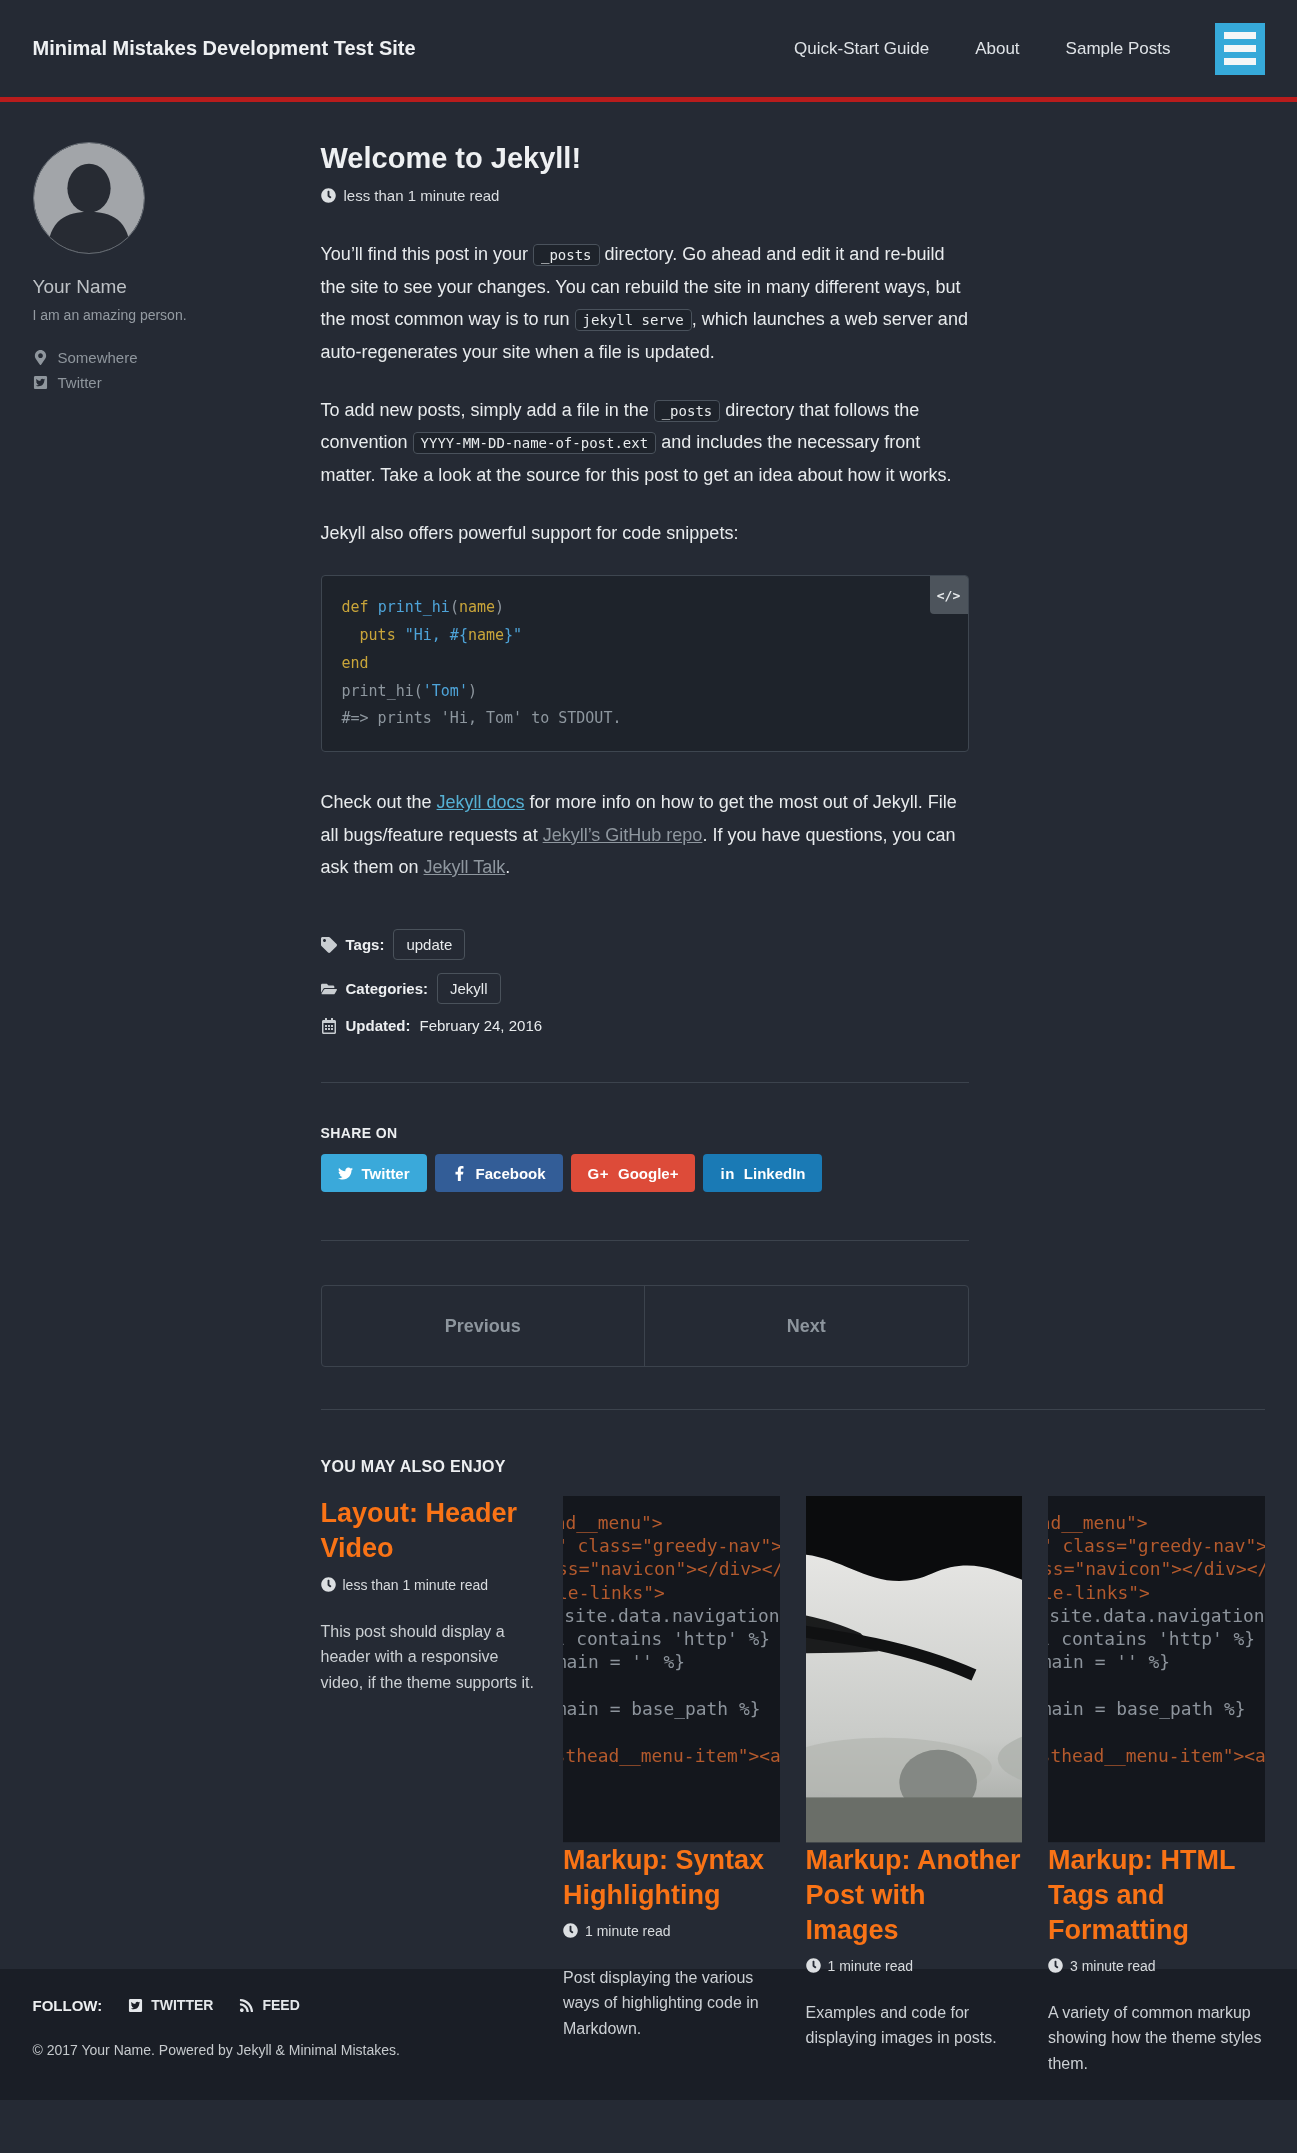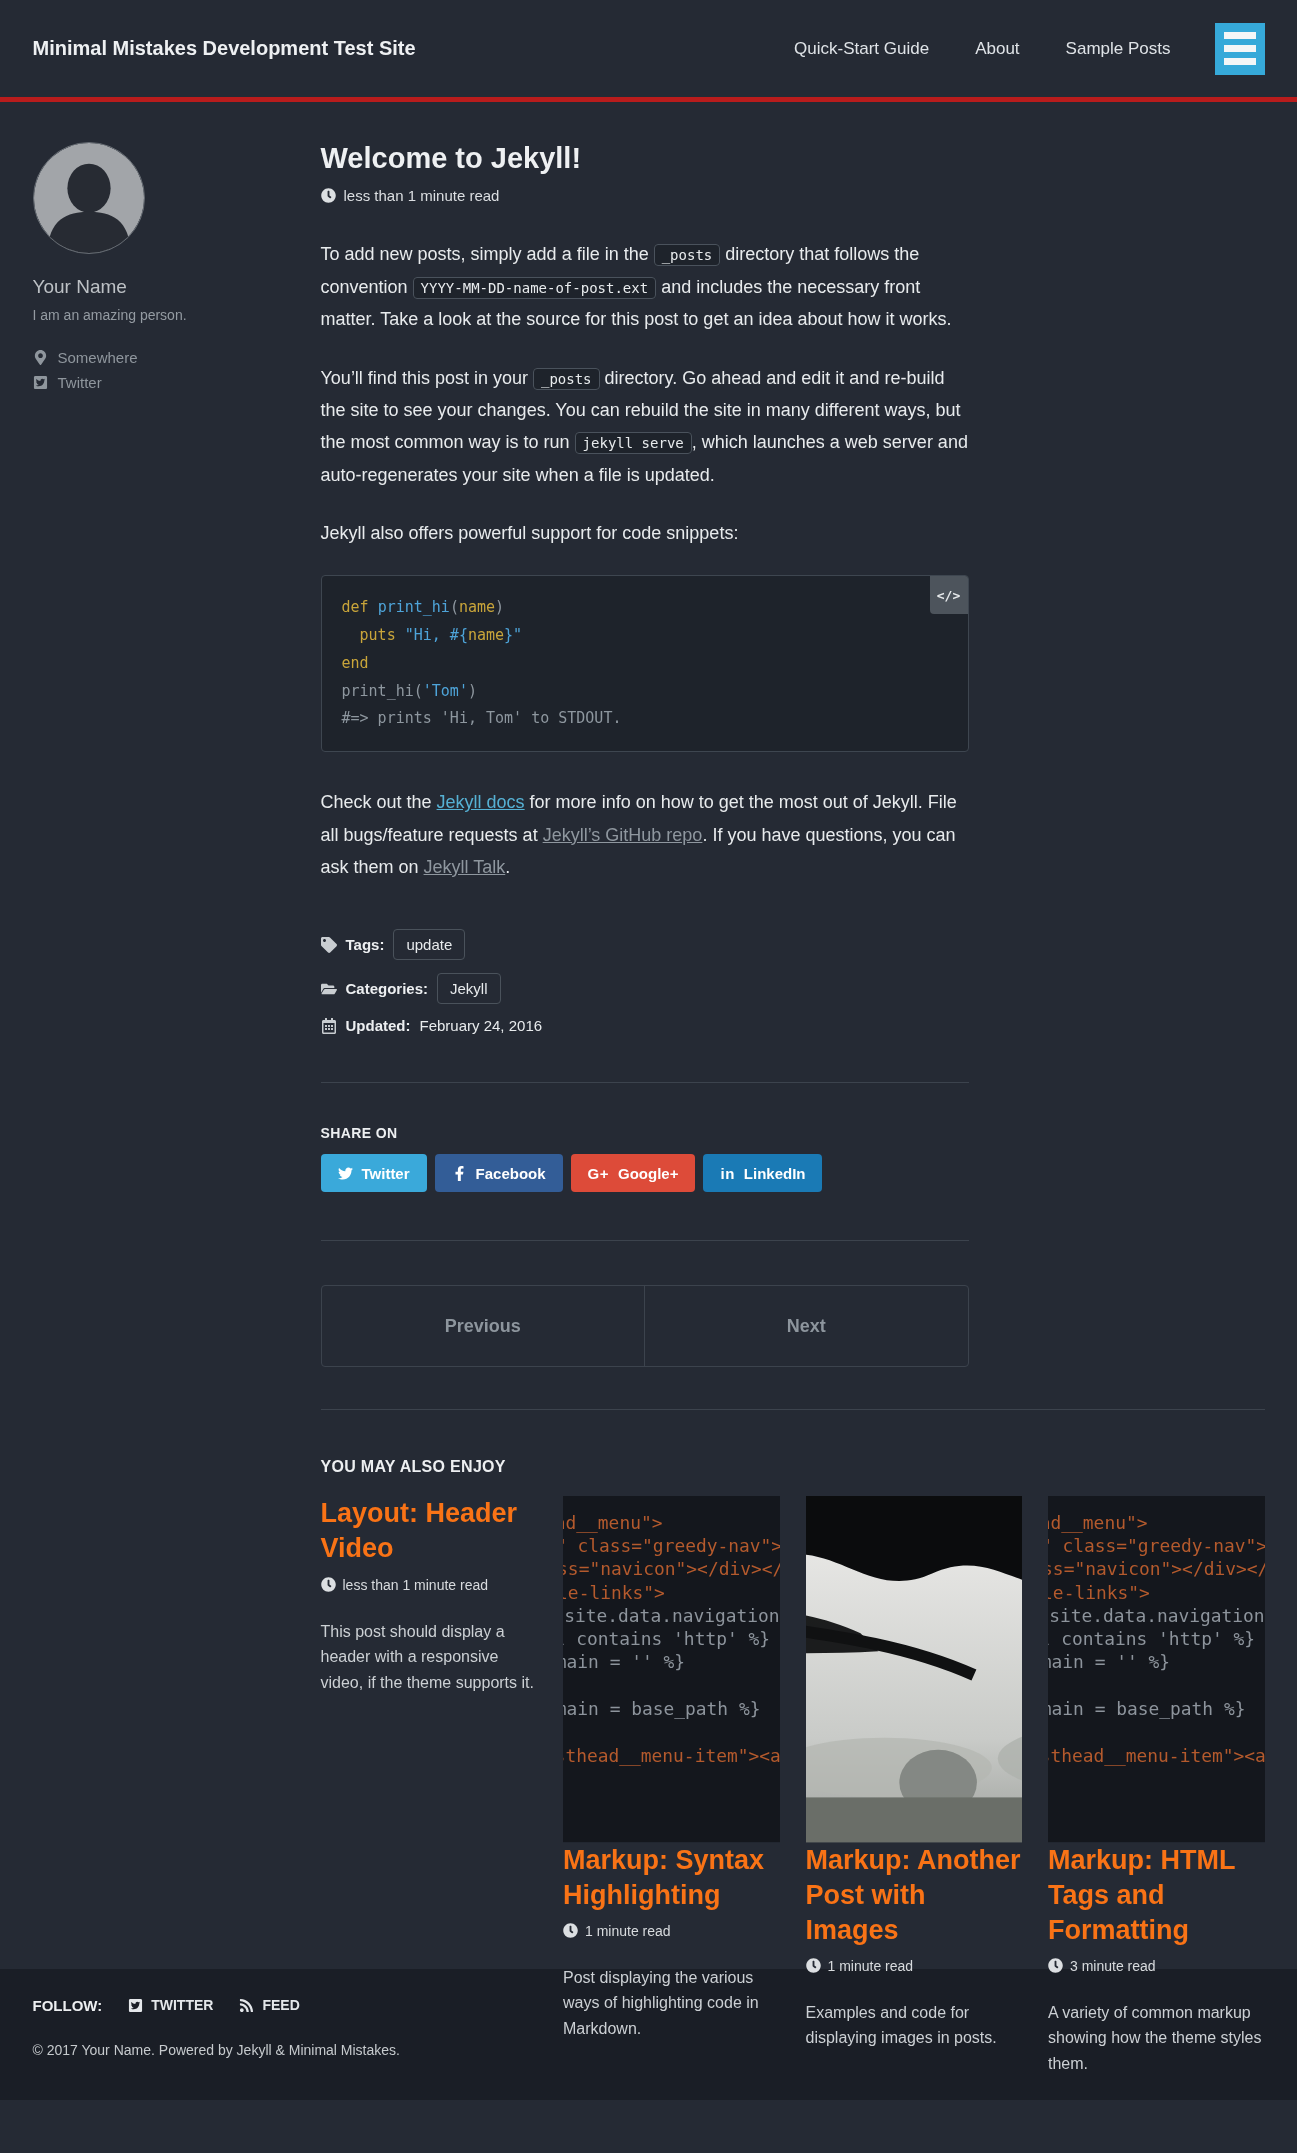--- a/index.html
+++ b/index.html
@@ -155,22 +155,22 @@
     <div class="article-col">
       <h1 class="page-title">Welcome to Jekyll!</h1>
       <div class="read-time">
         <svg viewBox="0 0 512 512" xmlns="http://www.w3.org/2000/svg">
             <path fill="currentColor" d="M256 8C119 8 8 119 8 256s111 248 248 248 248-111 248-248S393 8 256 8zm92.49 313l-20 25a16 16 0 0 1-22.49 2.5l-67-49.72a40 40 0 0 1-15-31.23V112a16 16 0 0 1 16-16h32a16 16 0 0 1 16 16v144l58 42.5a16 16 0 0 1 2.49 22.5z"></path>
           </svg>
         <span>less than 1 minute read</span>
       </div>
 
       <div class="article-body">
+          <p>You’ll find this post in your <code class="inline">_posts</code> directory. Go ahead and edit it and re-build the site to see your changes. You can rebuild the site in many different ways, but the most common way is to run <code class="inline">jekyll serve</code>, which launches a web server and auto-regenerates your site when a file is updated.</p>
           <p>To add new posts, simply add a file in the <code class="inline">_posts</code> directory that follows the convention <code class="inline">YYYY-MM-DD-name-of-post.ext</code> and includes the necessary front matter. Take a look at the source for this post to get an idea about how it works.</p>
-          <p>You’ll find this post in your <code class="inline">_posts</code> directory. Go ahead and edit it and re-build the site to see your changes. You can rebuild the site in many different ways, but the most common way is to run <code class="inline">jekyll serve</code>, which launches a web server and auto-regenerates your site when a file is updated.</p>
           <p>Jekyll also offers powerful support for code snippets:</p>
           <div class="code-block">
             <button class="code-toggle">&lt;/&gt;</button>
             <pre><span class="tok-k">def</span><span class="tok-p"> </span><span class="tok-f">print_hi</span><span class="tok-p">(</span><span class="tok-k">name</span><span class="tok-p">)</span>
 <span class="tok-p">  </span><span class="tok-k">puts</span><span class="tok-p"> </span><span class="tok-s">"Hi, #{</span><span class="tok-k">name</span><span class="tok-s">}"</span>
 <span class="tok-k">end</span>
 <span class="tok-p">print_hi(</span><span class="tok-s">'Tom'</span><span class="tok-p">)</span>
 <span class="tok-c">#=&gt; prints 'Hi, Tom' to STDOUT.</span></pre>
           </div>
           <p>Check out the <a class="a-accent" href="#">Jekyll docs</a> for more info on how to get the most out of Jekyll. File all bugs/feature requests at <a class="a-muted" href="#">Jekyll’s GitHub repo</a>. If you have questions, you can ask them on <a class="a-muted" href="#">Jekyll Talk</a>.</p>

